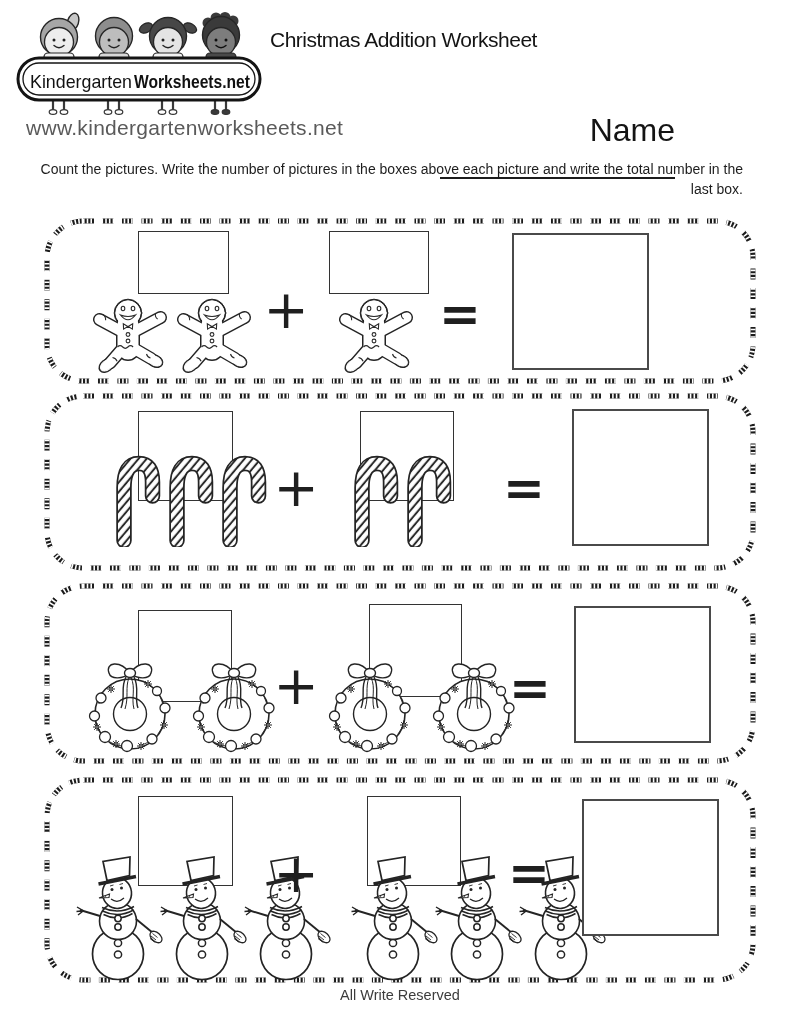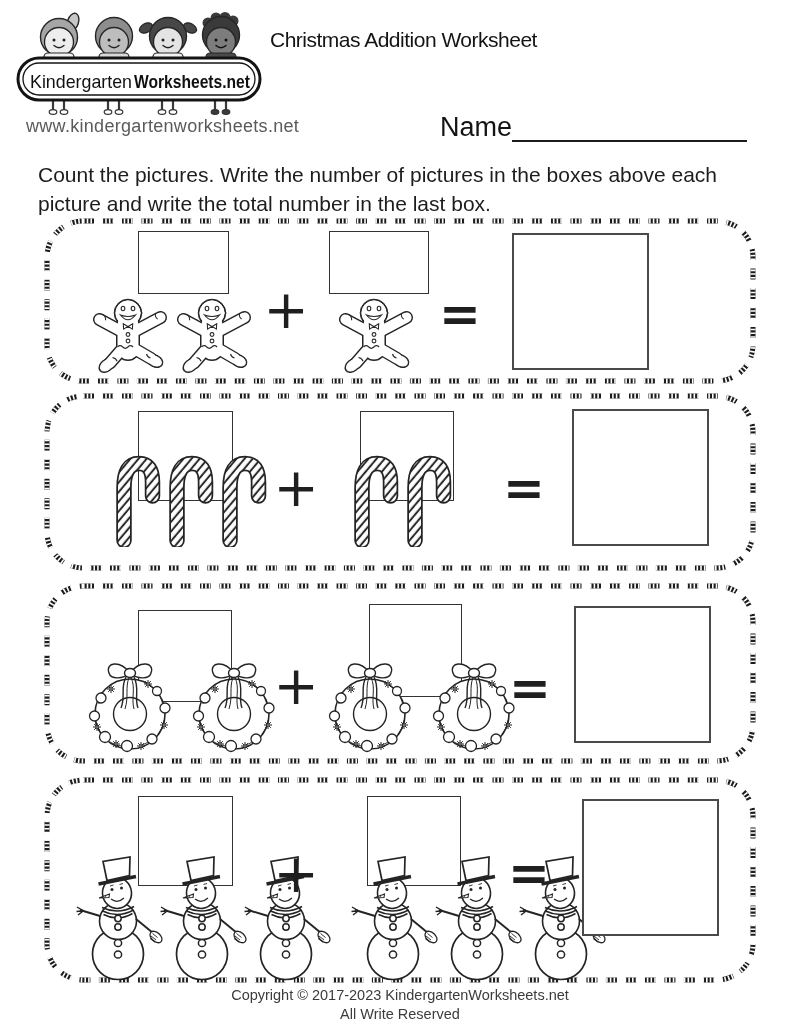--- a/index.html
+++ b/index.html
@@ -1,25 +1,25 @@
 <!DOCTYPE html>
 <html><head>
 <meta charset="utf-8">
 <style>
   html,body{margin:0;padding:0;}
   body{width:800px;height:1035px;background:#fff;font-family:"Liberation Sans",sans-serif;color:#1a1a1a;overflow:hidden;}
   .page{position:relative;width:800px;height:1035px;background:#fff;}
 
   
   .logo-svg{position:absolute;left:16px;top:8px;width:246px;height:112px;}
-  .site-url{position:absolute;left:26px;top:116px;font-size:18px;color:#5a5a5a;letter-spacing:.3px;}
+  .site-url{position:absolute;left:26px;top:116px;font-size:21px;color:#5a5a5a;letter-spacing:.3px;}
   .page-title{position:absolute;left:270px;top:28px;margin:0;font-size:21px;font-weight:400;letter-spacing:-.5px;color:#141414;white-space:nowrap;}
-  .name-row{position:absolute;left:440px;top:112px;font-size:27px;color:#141414;display:flex;}
+  .name-row{position:absolute;left:440px;top:112px;font-size:32px;color:#141414;display:flex;align-items:flex-end;flex-direction:column;}
   .name-line{display:inline-block;width:235px;height:28px;border-bottom:2px solid #1c1c1c;}
-  .instructions{position:absolute;left:38px;top:160px;width:705px;margin:0;font-size:21px;line-height:1.4;color:#1d1d1d;}
+  .instructions{position:absolute;left:38px;top:160px;width:705px;margin:0;font-size:14px;line-height:1.4;color:#1d1d1d;text-align:right;}
 
   
   .problem{position:absolute;left:44px;width:712px;}
   .p0{top:218px;height:166px;}
   .p1{top:393px;height:178px;}
   .p2{top:583px;height:181px;}
   .p3{top:777px;height:206px;}
 
   .stitch{position:absolute;left:0;top:0;width:100%;height:100%;}
   .stitch rect{x:3px;y:3px;rx:36px;ry:36px;width:calc(100% - 6px);height:calc(100% - 6px);fill:none;}
@@ -272,21 +272,20 @@
           <svg viewBox="0 0 92 128" class="icon icon-snowman">
             <use href="#sym-snowman" xlink:href="#sym-snowman"></use>
           </svg>
         </div>
     <div class="op op-eq">=</div>
     <div class="total-box"></div>
   </section>
 </div>
 
   <div class="footer">
-    <div>Copyright © 2017-2023 KindergartenWorksheets.net</div>
     <div>All Write Reserved</div>
   </div>
 </div>
 
 <svg class="defs-store" aria-hidden="true">
   <defs>
     <pattern id="cane-stripes" patternUnits="userSpaceOnUse" width="6.2" height="6.2" patternTransform="rotate(40)">
       <rect width="6.2" height="6.2" fill="#fff"></rect>
       <rect x="1.6" width="2" height="6.2" fill="#2a2a2a"></rect>
     </pattern>

